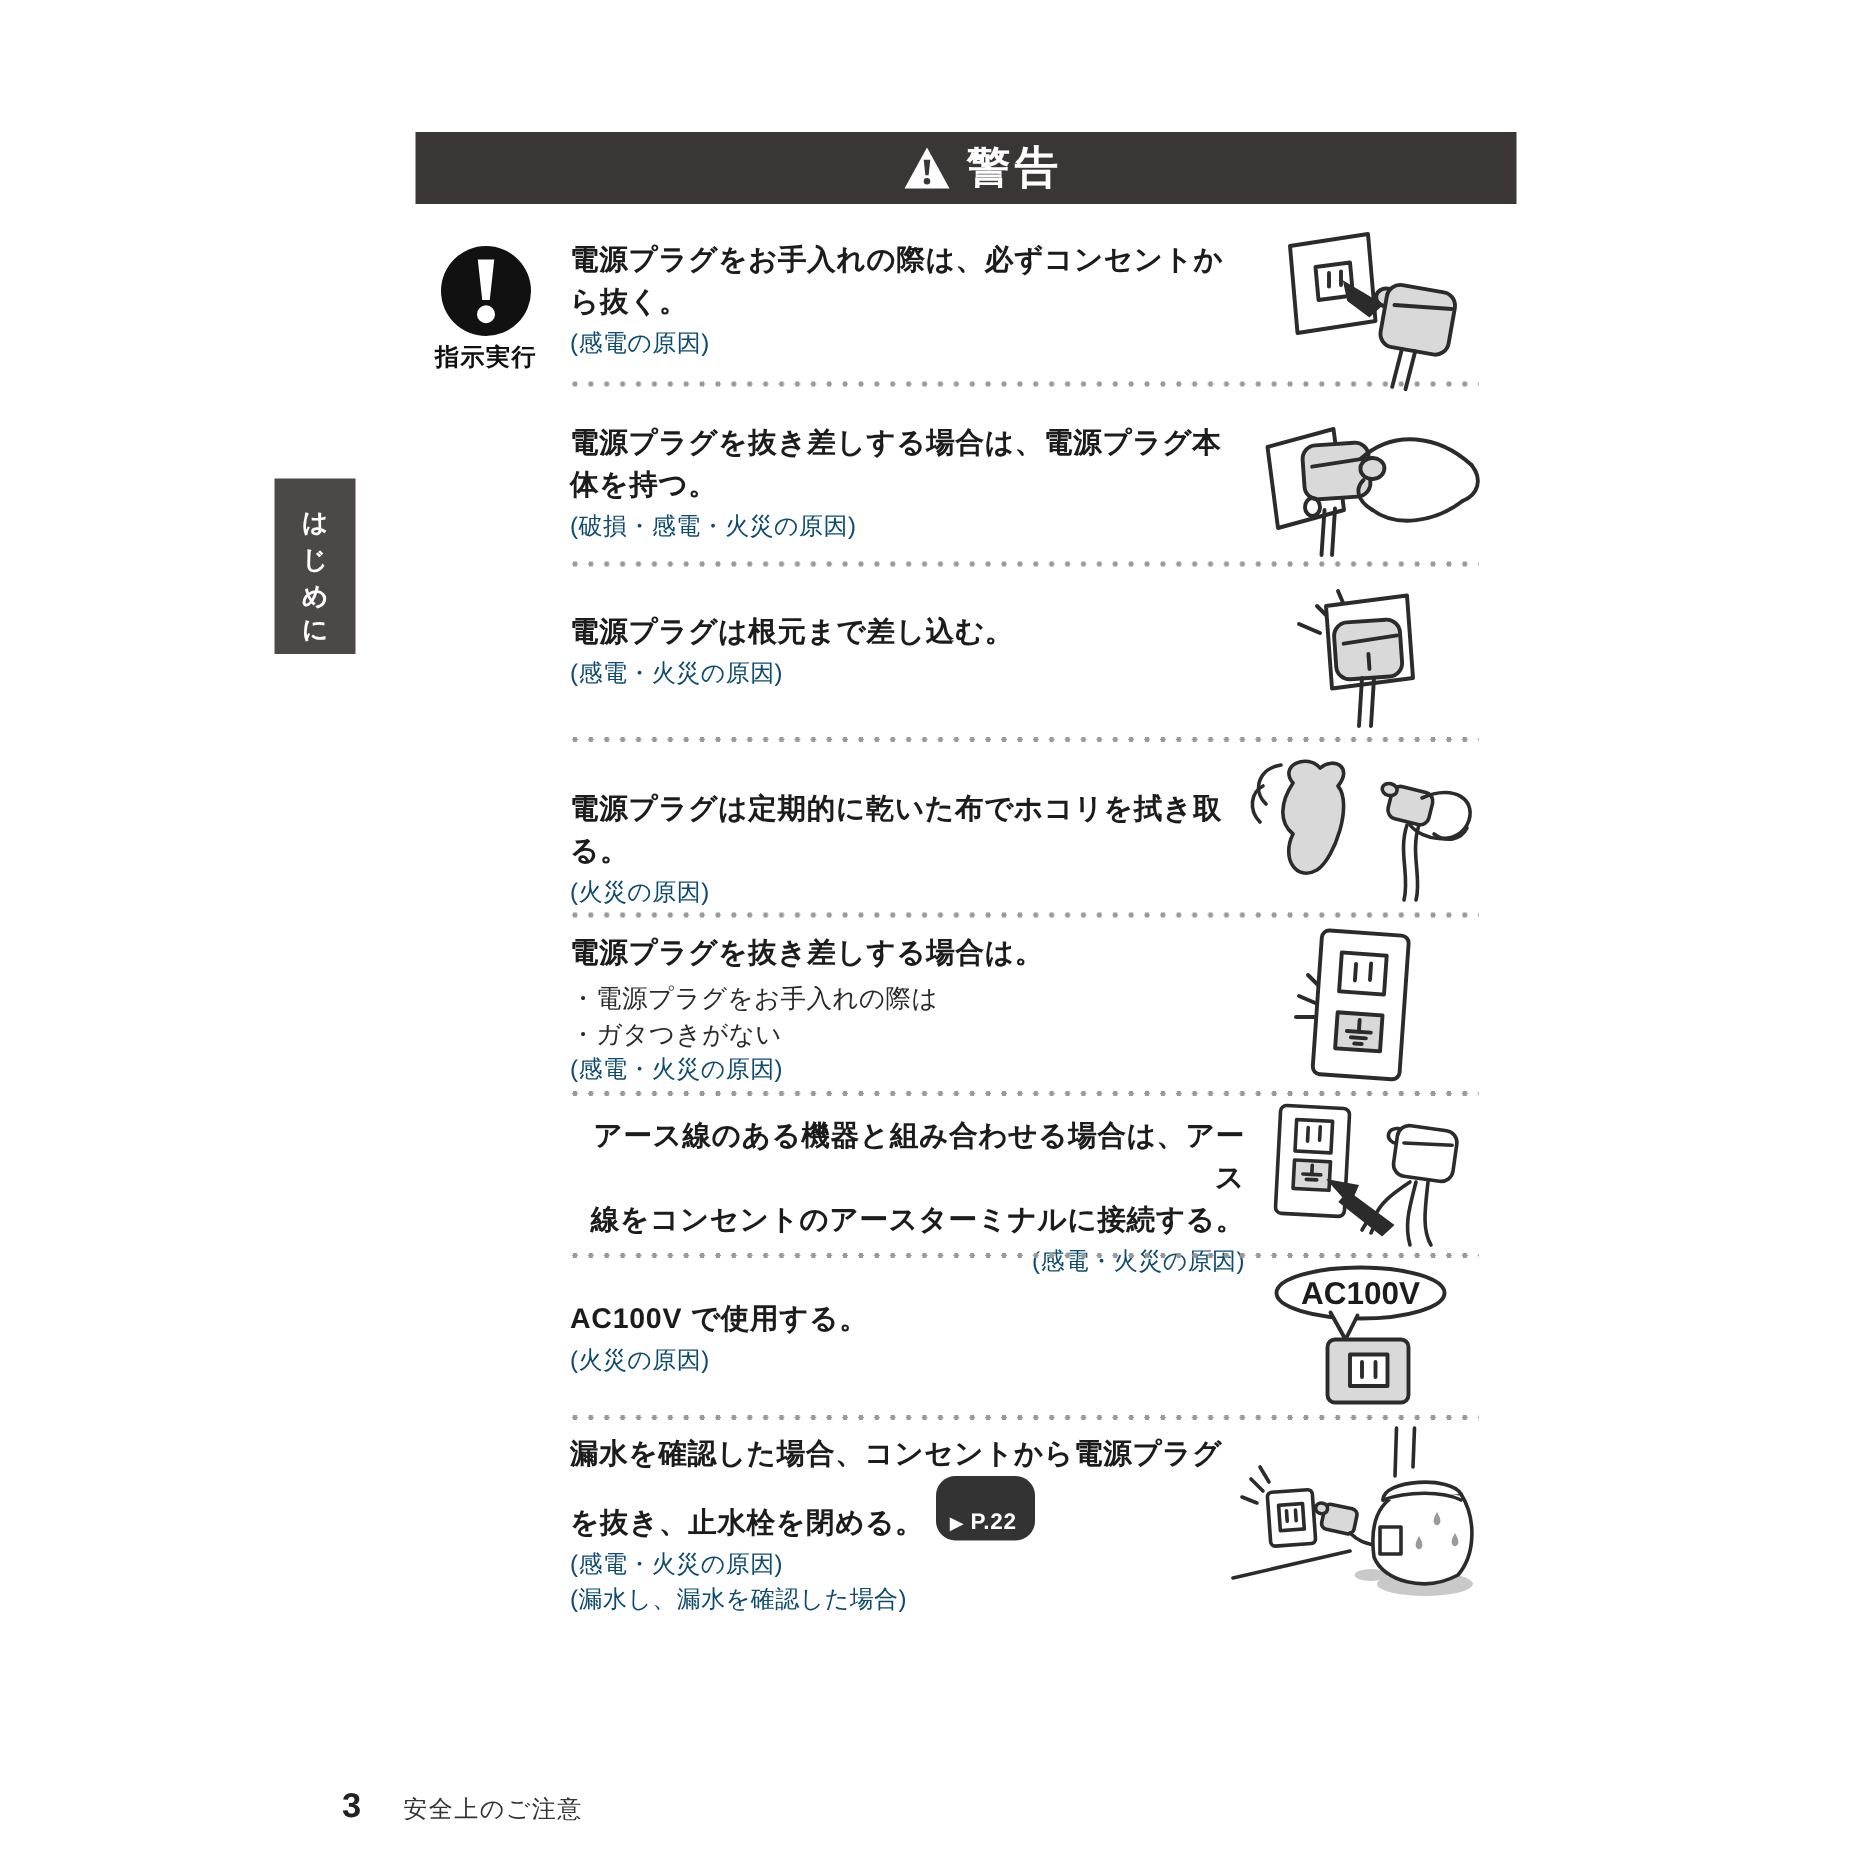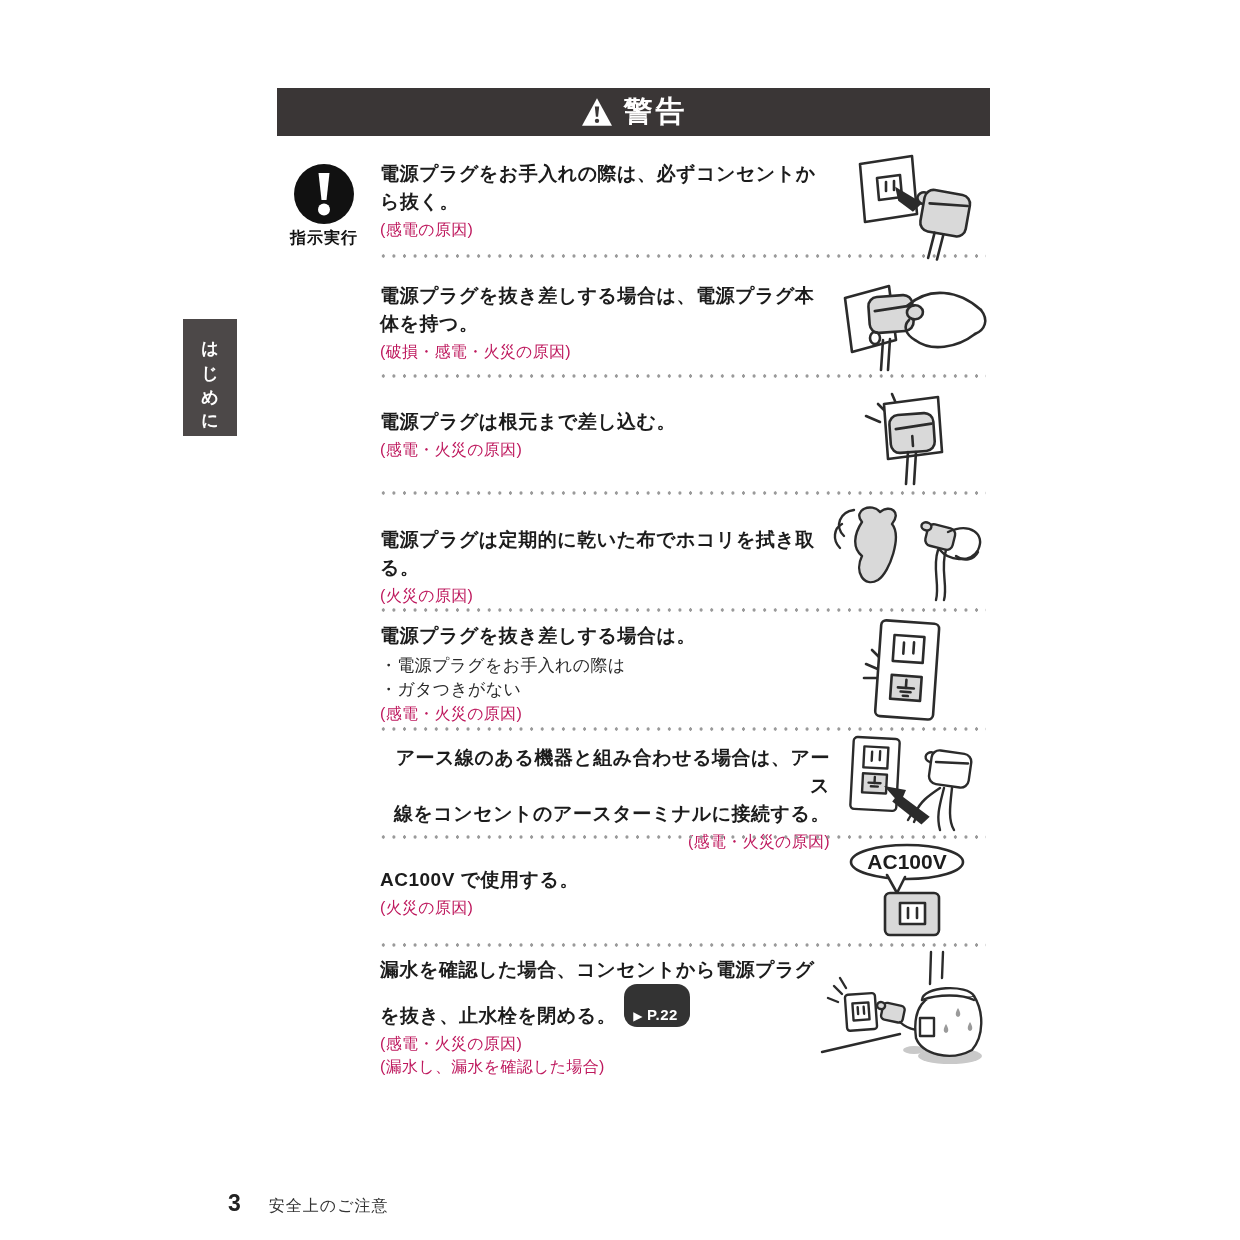--- a/index.html
+++ b/index.html
@@ -7,21 +7,21 @@
     width:1240px;height:1240px;position:relative;background:#ffffff;
     font-family:"Liberation Sans","DejaVu Sans",sans-serif;
     color:#1c1c1c;overflow:hidden;
   }
   .abs{position:absolute;}
 
   
   .warn-bar{
     left:277px;top:88px;width:713px;height:48px;background:#3a3636;
     display:flex;align-items:center;justify-content:center;gap:10px;
-    color:#ffffff;font-size:29px;font-weight:700;letter-spacing:3px;
+    color:#ffffff;font-size:29px;font-weight:700;letter-spacing:3px;padding-left:21px;
   }
   .warn-bar svg{display:block;}
 
   
   .mand-icon{left:292px;top:162px;width:64px;height:64px;}
   .mand-label{
     left:282px;top:228px;width:84px;text-align:center;
     font-size:16px;font-weight:700;color:#111;letter-spacing:1px;
   }
 
@@ -33,21 +33,21 @@
     font-size:17px;font-weight:700;letter-spacing:5px;
   }
 
   
   .sec{left:380px;width:440px;}
   .sec-text{
     font-size:19px;font-weight:600;color:#1c1c1c;line-height:1.48;
     white-space:pre-line;letter-spacing:0.5px;
   }
   .sec-note{
-    font-size:16px;font-weight:400;color:#be185d;line-height:1.45;
+    font-size:16px;font-weight:400;color:#0c4a6e;line-height:1.45;
     letter-spacing:0.3px;
   }
   .sec-bullet{
     font-size:17px;font-weight:400;color:#2a2a2a;line-height:1.42;
     letter-spacing:0.3px;
   }
   .badge{
     display:inline-block;background:#333333;color:#ffffff;border-radius:13px;
     font-size:15px;font-weight:700;line-height:1;padding:23px 12px 5px 9px;
     margin-left:8px;vertical-align:2px;letter-spacing:0.5px;white-space:nowrap;

